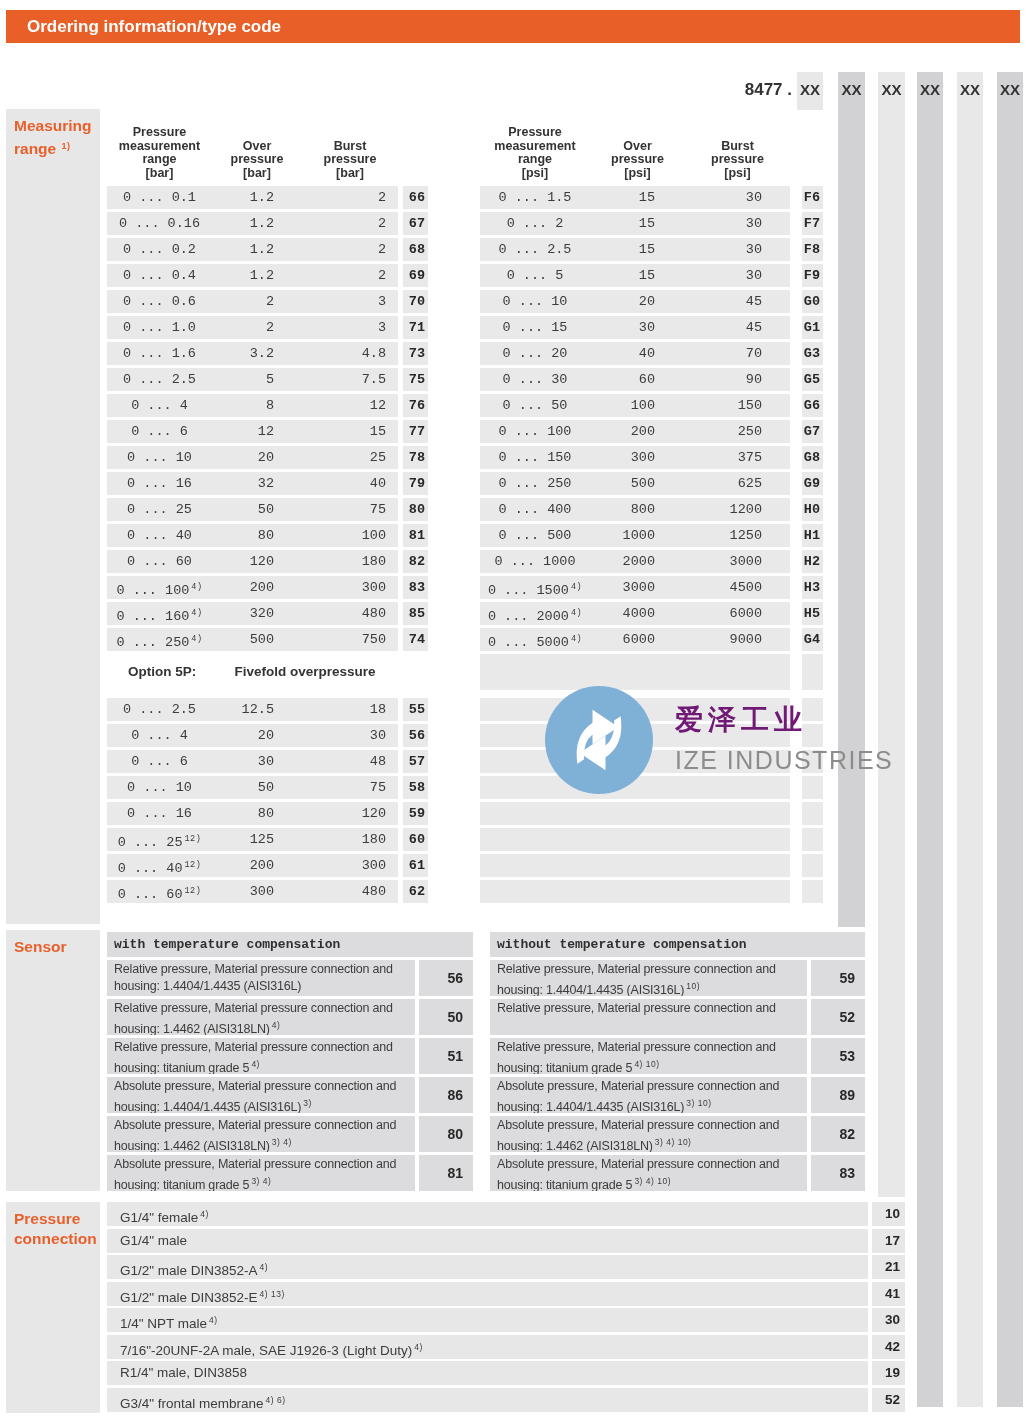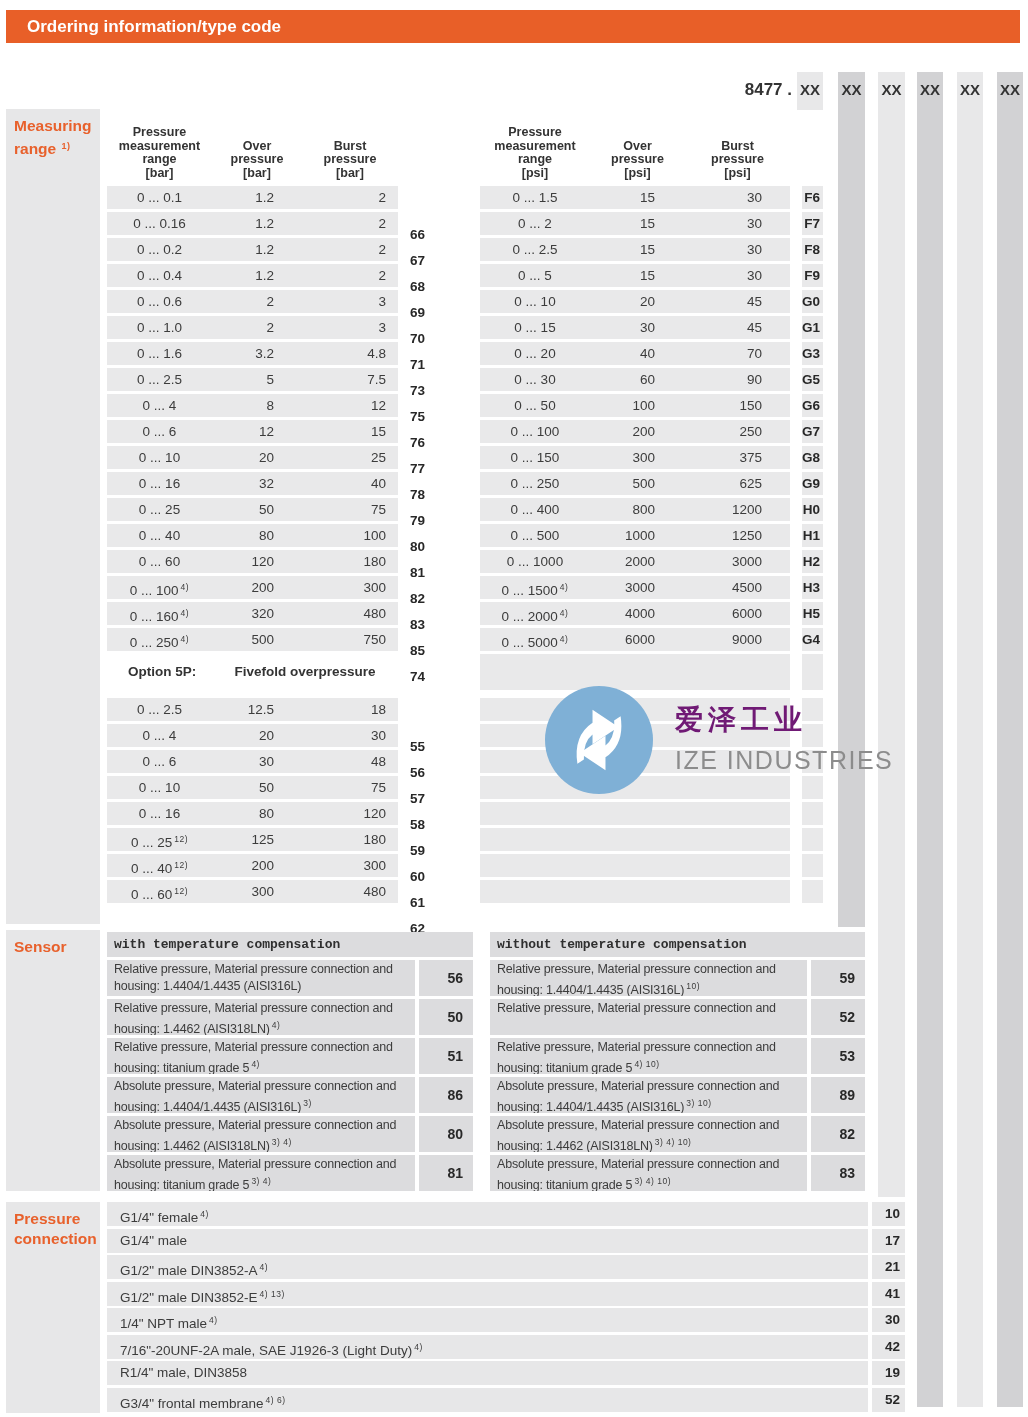--- a/index.html
+++ b/index.html
@@ -30,25 +30,25 @@
   #label-pc{top:1202px;height:211px;}
   .sec-label sup{font-size:9px;vertical-align:5px;margin-left:1px;}
 
   .rtable{position:absolute;top:108px;}
   #bar-table{left:107px;width:321px;}
   #psi-table{left:480px;width:343px;}
 
   .thead{display:flex;align-items:flex-end;height:78px;padding-bottom:6px;box-sizing:border-box;
          font-weight:bold;font-size:12.5px;line-height:13.5px;text-align:center;color:#333;}
   .bar .w-range{width:105px;}  .bar .w-over{width:90px;}  .bar .w-burst{width:96px;}
-  .bar .w-code{width:25px;margin-left:5px;margin-top:37px;}
+  .bar .w-code{width:25px;margin-left:5px;}
   .psi .w-range{width:110px;}  .psi .w-over{width:95px;}  .psi .w-burst{width:105px;}
   .psi .w-code{width:28px;margin-left:12px;}
 
-  .row{display:flex;height:23px;line-height:23px;margin-bottom:3px;font-size:13.5px;}
+  .row{display:flex;height:23px;line-height:23px;margin-bottom:3px;font-size:13.5px;font-family:Liberation Mono, monospace;}
   .row.tall{height:36px;line-height:36px;margin:2px 0 8px 0;}
   .band{display:flex;background:#e9e9ea;}
   .c{box-sizing:border-box;}
   .c.range{text-align:center;}
   .c.over{text-align:right;}
   .c.burst{text-align:right;}
   .bar .c.over{padding-right:28px;} .bar .c.burst{padding-right:12px;}
   .psi .c.over{padding-right:30px;} .psi .c.burst{padding-right:28px;}
   .code{background:#e9e9ea;text-align:right;font-weight:bold;padding-right:3px;
         box-sizing:border-box;color:#282828;}

